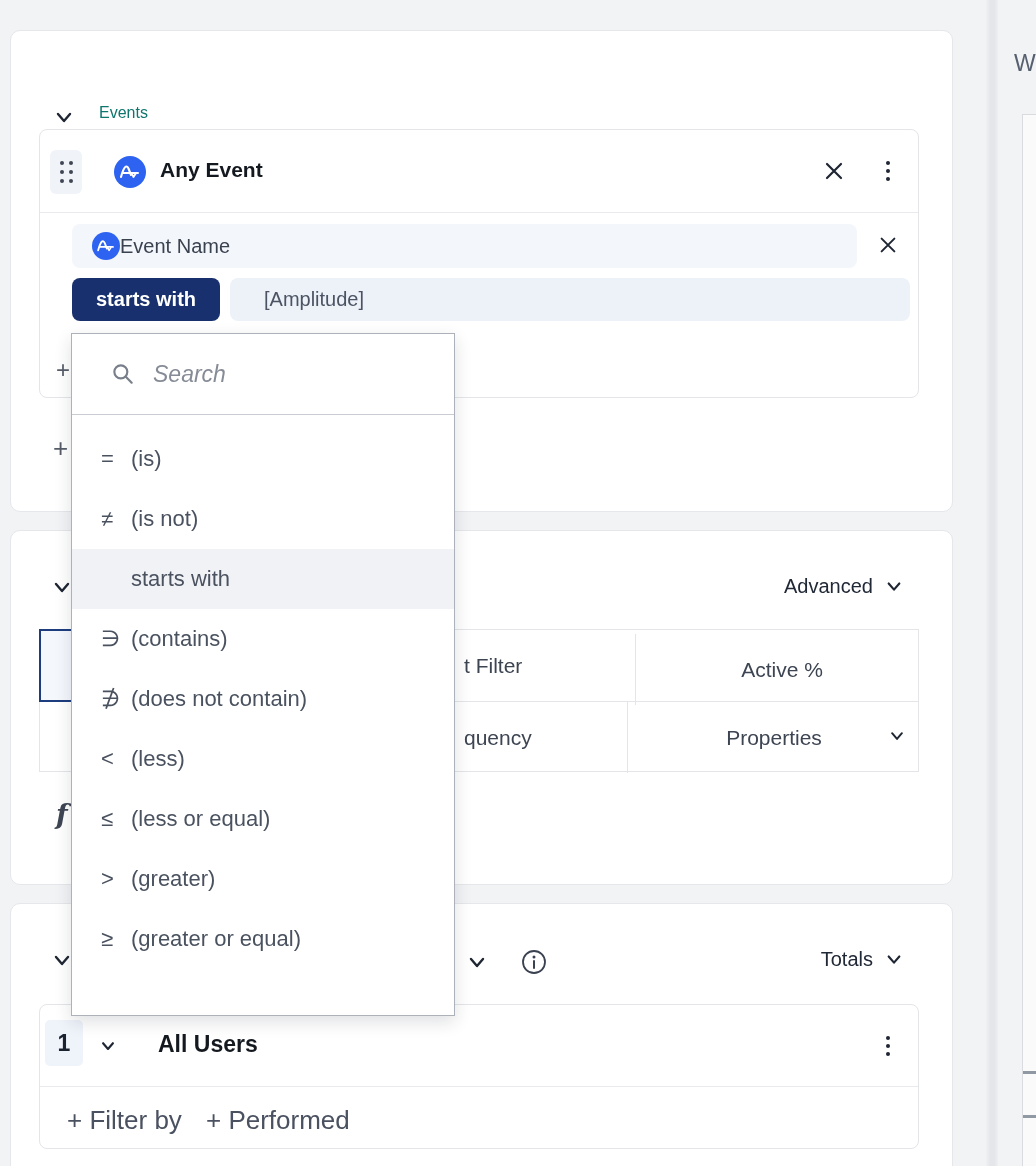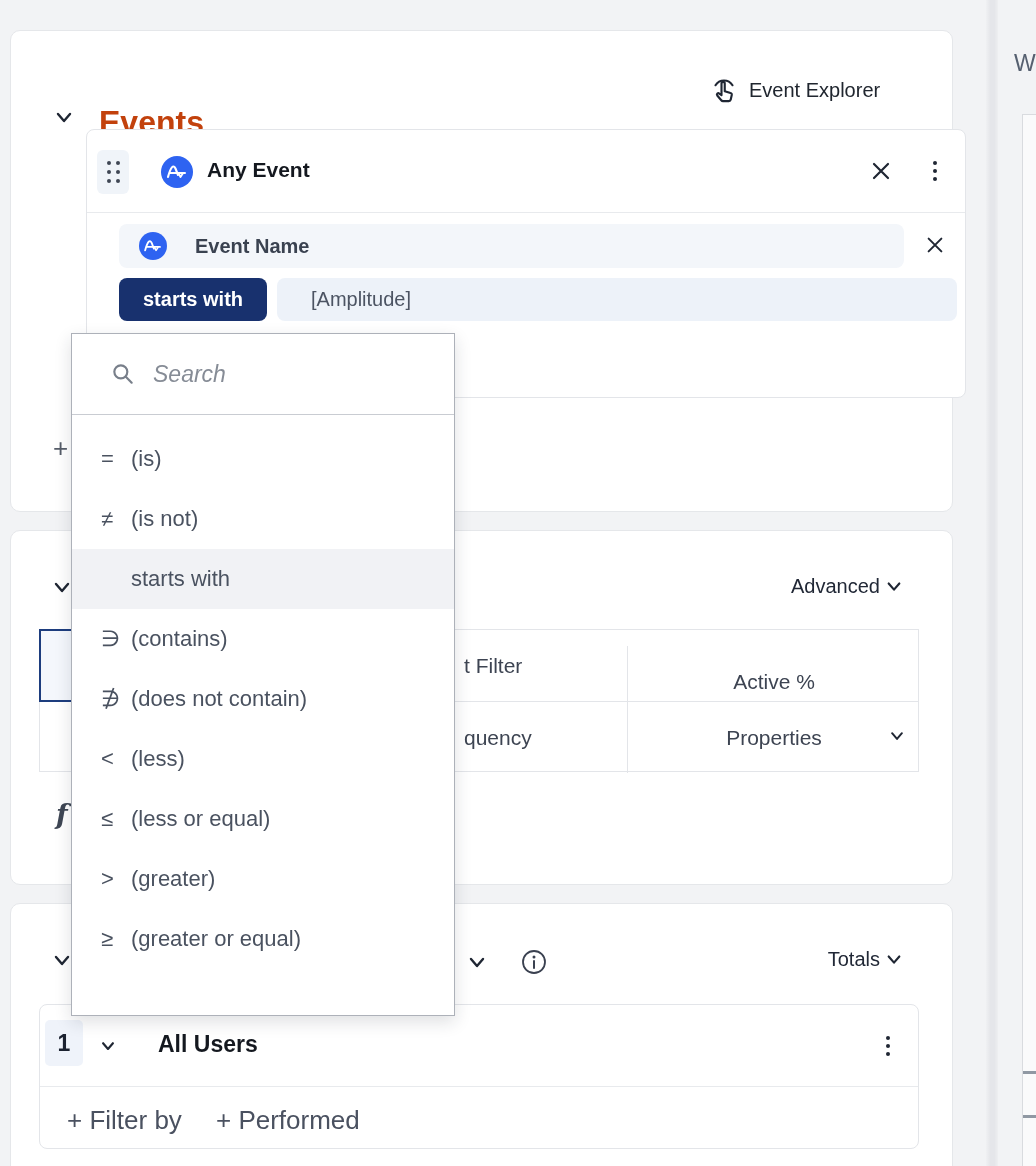--- a/index.html
+++ b/index.html
@@ -16,40 +16,40 @@
     border:1px solid #e5e7ea; border-radius:10px;
   }
   .icard {
     position:absolute; background:#fff;
     border:1px solid #e3e5e9; border-radius:8px;
   }
   .sep { position:absolute; background:#e8eaed; height:1px; }
   svg { display:block; }
 
   
-  .panel-title { font-size:32px; font-weight:700; color:#c2410c; }
+  .panel-title { font-size:16px; font-weight:400; color:#0f766e; }
   .explorer { position:absolute; left:698px; top:44px; display:flex; align-items:center; gap:10px; cursor:pointer; }
   .explorer-label { font-size:20px; color:#20262f; }
 
   .drag-handle {
     position:absolute; left:10px; top:20px; width:32px; height:44px;
     background:#f0f4f9; border-radius:6px;
     display:flex; align-items:center; justify-content:center;
   }
   .dots6 { display:grid; grid-template-columns:repeat(2,4px); grid-template-rows:repeat(3,4px); gap:5px; }
   .dots6 span { width:4px; height:4px; border-radius:50%; background:#3f4654; }
   .ae-title { position:absolute; left:120px; top:28px; font-size:21px; font-weight:700; color:#14181f; }
 
   .kebab { position:absolute; width:14px; height:26px; display:flex; flex-direction:column; align-items:center; justify-content:center; gap:4px; cursor:pointer; }
   .kebab span { width:4px; height:4px; border-radius:50%; background:#1f2633; }
 
   .name-row {
     position:absolute; left:32px; top:94px; width:785px; height:44px;
     background:#f3f6fa; border-radius:8px;
-    display:flex; align-items:center; gap:28px; padding-left:20px;font-weight:bold;
+    display:flex; align-items:center; gap:0; padding-left:20px;
   }
   .name-label { font-size:20px; color:#3a4250; }
 
   .op-btn {
     position:absolute; left:32px; top:148px; width:148px; height:43px;
     background:#18316e; border-radius:8px; cursor:pointer;
     display:flex; align-items:center; justify-content:center;
   }
   .op-btn span { color:#fff; font-size:20px; font-weight:600; }
   .value-field {
@@ -78,21 +78,21 @@
     font-size:23px; font-style:italic; color:#4a5260; background:transparent;
   }
   .search-input::placeholder { color:#868c96; font-style:italic; opacity:1; }
   .dd-list { padding-top:14px; }
   .dd-item { height:60px; display:flex; align-items:center; padding-left:29px; cursor:pointer; }
   .dd-item.hl { background:#f1f2f5; }
   .dd-sym { width:30px; font-size:22px; color:#4a5260; }
   .dd-lbl { font-size:22px; color:#4a5260; }
 
   
-  .adv-group { position:absolute; right:48px; top:44px; display:flex; align-items:center; gap:4px; cursor:pointer; }
+  .adv-group { position:absolute; right:48px; top:44px; display:flex; align-items:center; gap:11px; cursor:pointer; }
   .adv-label, .saved-label { font-size:20px; color:#212836; }
   .tbl { position:absolute; left:28px; top:98px; width:880px; height:143px; border:1px solid #e3e5e9; }
   .tbl-rowsep { position:absolute; left:0; top:71px; width:100%; height:1px; background:#e3e5e9; }
   .cell { position:absolute; display:flex; align-items:center; font-size:21px; color:#3d4452; }
   .cell.c3 { left:587px; width:293px; height:71px; border-left:1px solid #e3e5e9; justify-content:center; }
   .cell.c2frag { left:382px; width:205px; height:71px; padding-left:41px; }
   .sel-cell {
     position:absolute; left:-1px; top:-1px; width:383px; height:73px;
     border:2px solid #1d3d7e; background:#f4f7fc;
   }
@@ -136,31 +136,22 @@
   </div>
 
   <div class="card" style="left:10px; top:30px; width:943px; height:482px;">
     <div class="abs" style="left:42px; top:78px; cursor:pointer;">
       <svg width="22" height="18" viewBox="0 0 22 18">
           <path d="M5 5 L11 12 L17 5" stroke="#1f2633" stroke-width="2.4" fill="none" stroke-linecap="round" stroke-linejoin="round"></path>
         </svg>
     </div>
     <div class="abs panel-title" style="left:88px; top:73px;">Events</div>
 
-    <div class="explorer">
-      <span>
-        <svg width="30" height="30" viewBox="0 0 24 24">
-          <path d="M5.2 8.2 A8 8 0 0 1 18.8 8.2" fill="none" stroke="#1f2633" stroke-width="1.7" stroke-linecap="round"></path>
-          <path d="M10 6.8 a1.3 1.3 0 0 1 2.6 0 L12.6 13 l4.6 1.4 a1.4 1.4 0 0 1 1 1.6 l-0.8 3.6 a1.6 1.6 0 0 1 -1.6 1.3 l-4.6 0 a1.8 1.8 0 0 1 -1.4 -0.7 L6.6 16.4 a1.1 1.1 0 0 1 1.6 -1.5 L10 16.2 Z" fill="none" stroke="#1f2633" stroke-width="1.7" stroke-linejoin="round"></path>
-        </svg>
-      </span>
-      <span class="explorer-label">Event Explorer</span>
-    </div>
-
-    <div class="icard" style="left:28px; top:98px; width:880px; height:269px;margin-left:47px;">
+
+    <div class="icard" style="left:28px; top:98px; width:880px; height:269px;">
       <div class="sep" style="left:0; top:82px; width:100%;"></div>
 
       <div class="drag-handle">
         <div class="dots6">
           <span></span>
             <span></span>
             <span></span>
             <span></span>
             <span></span>
             <span></span>
@@ -229,21 +220,21 @@
       <span>
         <svg width="20" height="16" viewBox="0 0 22 18">
             <path d="M5 5 L11 12 L17 5" stroke="#1f2633" stroke-width="2.4" fill="none" stroke-linecap="round" stroke-linejoin="round"></path>
           </svg>
       </span>
     </div>
 
     <div class="tbl">
       <div class="tbl-rowsep"></div>
       <div class="cell c2frag" style="top:0; border-left:1px solid #e3e5e9;">t Filter</div>
-      <div class="cell c3" style="top:16px;">Active %</div>
+      <div class="cell c3" style="top:4px;margin-left:8px;">Active %</div>
       <div class="cell c3" style="top:72px;">
         <span>Properties</span>
         <span class="abs" style="right:14px; top:27px;">
           <svg width="18" height="15" viewBox="0 0 22 18">
               <path d="M5 5 L11 12 L17 5" stroke="#1f2633" stroke-width="2.4" fill="none" stroke-linecap="round" stroke-linejoin="round"></path>
             </svg>
         </span>
       </div>
       <div class="cell c2frag" style="top:72px; border-left:1px solid #e3e5e9;">quency</div>
       <div class="sel-cell"></div>
@@ -287,21 +278,21 @@
             <path d="M5 5 L11 12 L17 5" stroke="#1f2633" stroke-width="2.6" fill="none" stroke-linecap="round" stroke-linejoin="round"></path>
           </svg>
       </div>
       <div class="users-title">All Users</div>
       <div class="kebab" style="left:841px; top:28px;">
         <span></span>
           <span></span>
           <span></span>
       </div>
       <div class="adder" style="left:27px;">+ Filter by</div>
-      <div class="adder" style="left:176px;">+ Performed</div>
+      <div class="adder" style="left:166px;">+ Performed</div>
     </div>
   </div>
 
   <div class="dropdown">
     <div class="search-row">
       <span>
         <svg width="26" height="26" viewBox="0 0 24 24">
           <circle cx="10" cy="10" r="6" fill="none" stroke="#787f8a" stroke-width="2"></circle>
           <path d="M14.6 14.6 L20 20" stroke="#787f8a" stroke-width="2" stroke-linecap="round"></path>
         </svg>

